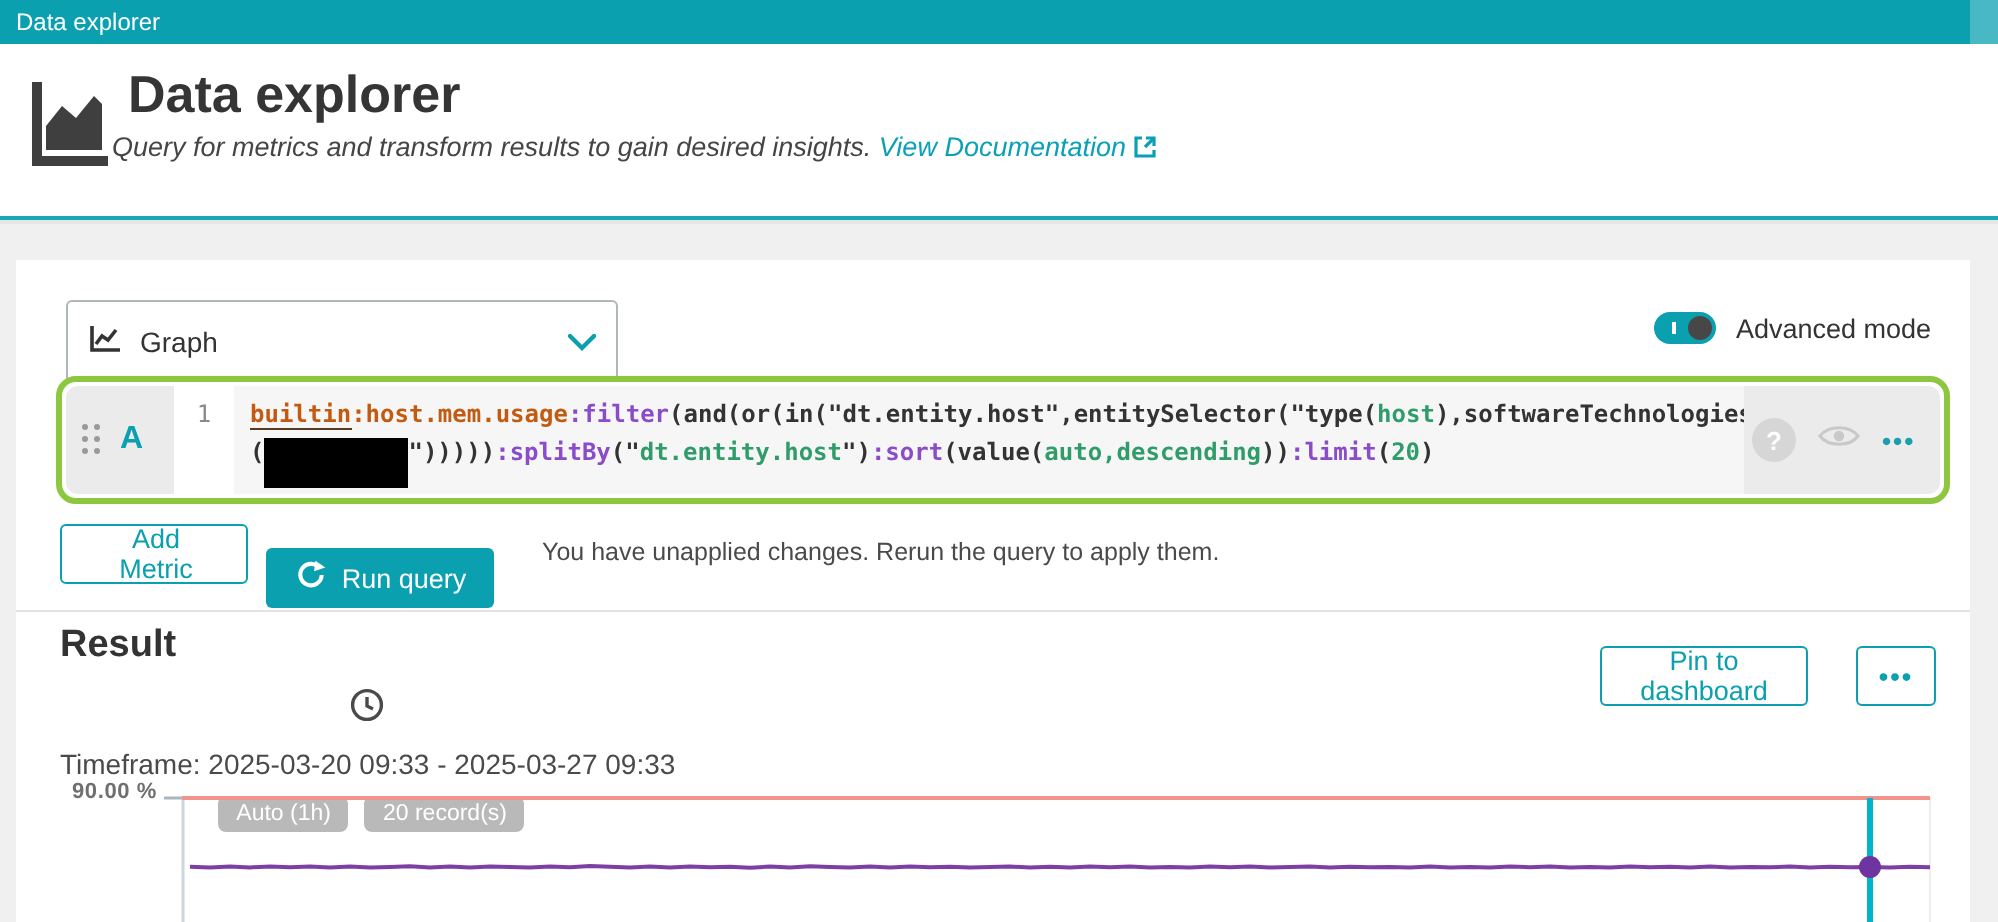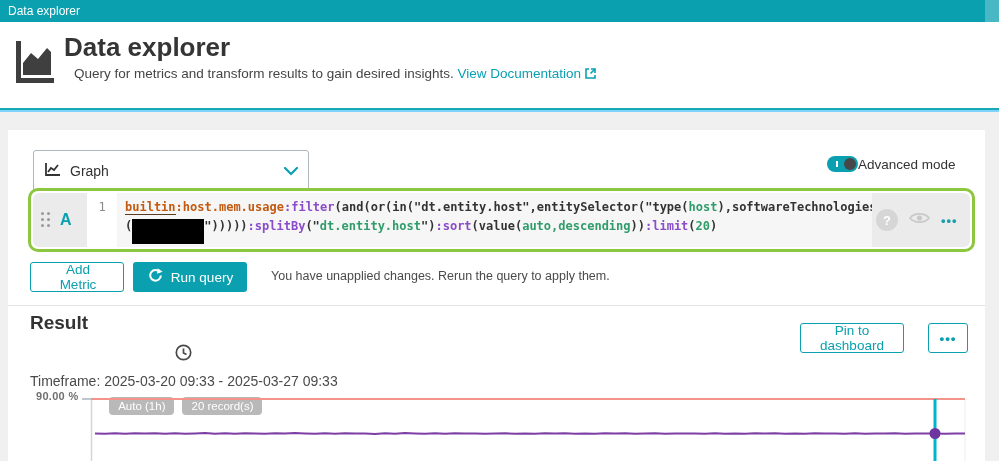--- a/index.html
+++ b/index.html
@@ -1,47 +1,47 @@
 <!DOCTYPE html>
 <html><head>
 <meta charset="utf-8">
 <style>
   * { box-sizing: border-box; }
   body { margin:0; font-family:"Liberation Sans", sans-serif; background:#fff; }
-  #screen { position:relative; width:999px; height:461px; overflow:hidden; background:#7dd3fc; }
+  #screen { position:relative; width:999px; height:461px; overflow:hidden; background:#e5e5e5; }
 
   
   .topbar { position:absolute; left:0; top:0; width:999px; height:22px; background:#0aa0b0;
             color:#fff; font-size:12px; display:flex; align-items:center; padding-left:8px; }
   .topbar-scroll { position:absolute; right:0; top:0; width:14px; height:22px; background:rgba(255,255,255,.25); }
 
   
   .header { position:absolute; left:0; top:22px; width:999px; height:88px; background:#fff;
             border-bottom:2px solid #18a7b5; }
   .header-icon { position:absolute; left:14px; top:17px; }
   .header-title { position:absolute; left:64px; top:10px; font-size:26px; font-weight:bold; color:#353535; }
-  .header-sub { position:absolute; left:74px; top:44px; font-size:13.5px; color:#454545; }
+  .header-sub { position:absolute; left:56px; top:44px; font-size:13.5px; color:#454545;font-style:italic; }
   .doc-link { color:#0aa0b5; text-decoration:none; cursor:pointer; }
   .ext-icon { vertical-align:-2px; margin-left:3px; }
 
   .page-bg { position:absolute; left:0; top:112px; width:999px; height:349px; background:#f0f0f0; }
   .card { position:absolute; left:8px; top:130px; width:977px; height:331px; background:#fff; }
 
   
   .viz-select { position:absolute; left:25px; top:20px; width:276px; height:42px; background:#fff;
                 border:1px solid #b0b7ba; border-radius:3px; display:flex; align-items:center;
                 padding:0 10px; font-size:14px; color:#333; cursor:pointer; }
   .viz-select .lbl { margin-left:9px; flex:1; }
 
   
   .adv-wrap { position:absolute; left:819px; top:26px; display:flex; align-items:center; }
   .toggle { position:relative; width:31px; height:16px; background:#0aa0b0; border-radius:8px; cursor:pointer; }
   .toggle .bar { position:absolute; left:9px; top:5px; width:2px; height:6px; background:#fff; }
   .toggle .knob { position:absolute; right:2px; top:2px; width:12px; height:12px; border-radius:50%; background:#474747; }
-  .adv-label { margin-left:0; font-size:13.5px; color:#333; }
+  .adv-label { margin-left:10px; font-size:13.5px; color:#333; }
 
   
   .query-wrap { position:absolute; left:20px; top:58px; width:947px; height:64px;
                 border:3px solid #8dc63f; border-radius:10px; background:#fff; padding:2px; }
   .editor { width:100%; height:100%; background:#ebebeb; border-radius:6px; display:flex; overflow:hidden; }
   .handle-zone { width:54px; display:flex; align-items:center; padding-left:8px; }
   .drag-dots { display:grid; grid-template-columns:repeat(2,4px); grid-auto-rows:4px; gap:2px; }
   .drag-dots i { width:3px; height:3px; border-radius:50%; background:#9a9a9a; }
   .metric-key { color:#0aa0b0; font-weight:bold; font-size:16px; margin-left:9px; }
   .gutter { width:30px; background:#fff; font-family:"DejaVu Sans Mono", monospace; font-size:12px;
@@ -58,21 +58,21 @@
   .editor-icons { width:98px; display:flex; align-items:center; justify-content:flex-start; gap:11px; padding-left:4px; }
   .help-circle { width:22px; height:22px; border-radius:50%; background:#d6d6d6; color:#fff; font-weight:bold;
                  font-size:13px; display:flex; align-items:center; justify-content:center; cursor:pointer; }
   .dots-teal { color:#1d9eae; font-weight:bold; font-size:13px; letter-spacing:1px; cursor:pointer; }
 
   
   .btn-outline { position:absolute; height:30px; background:#fff; border:1px solid #0aa0b0; border-radius:3px;
                  color:#0aa0b0; font-size:13.5px; display:flex; align-items:center; justify-content:center;
                  cursor:pointer; padding:0 14px; }
   .add-metric { left:22px; top:132px; width:94px;padding-left:16px; }
-  .run-query { position:absolute; left:125px; top:132px; width:114px; height:30px; background:#0aa0b0;
+  .run-query { position:absolute; left:125px; top:144px; width:114px; height:30px; background:#0aa0b0;
                border-radius:3px; color:#fff; font-size:13.5px; display:flex; align-items:center;
                justify-content:center; gap:7px; cursor:pointer; }
   .hint { position:absolute; left:247px; top:139px; font-size:12.5px; color:#4a4a4a;margin-left:16px; }
 
   .divider { position:absolute; left:0; top:175px; width:977px; height:1px; background:#e3e3e3; }
 
   
   .result-title { position:absolute; left:22px; top:182px; font-size:19px; font-weight:bold; color:#333; }
   .tf-row { position:absolute; left:22px; top:214px; display:flex; align-items:center; gap:8px;flex-direction:column; }
   .tf-text { font-size:14px; color:#4a4a4a; }

